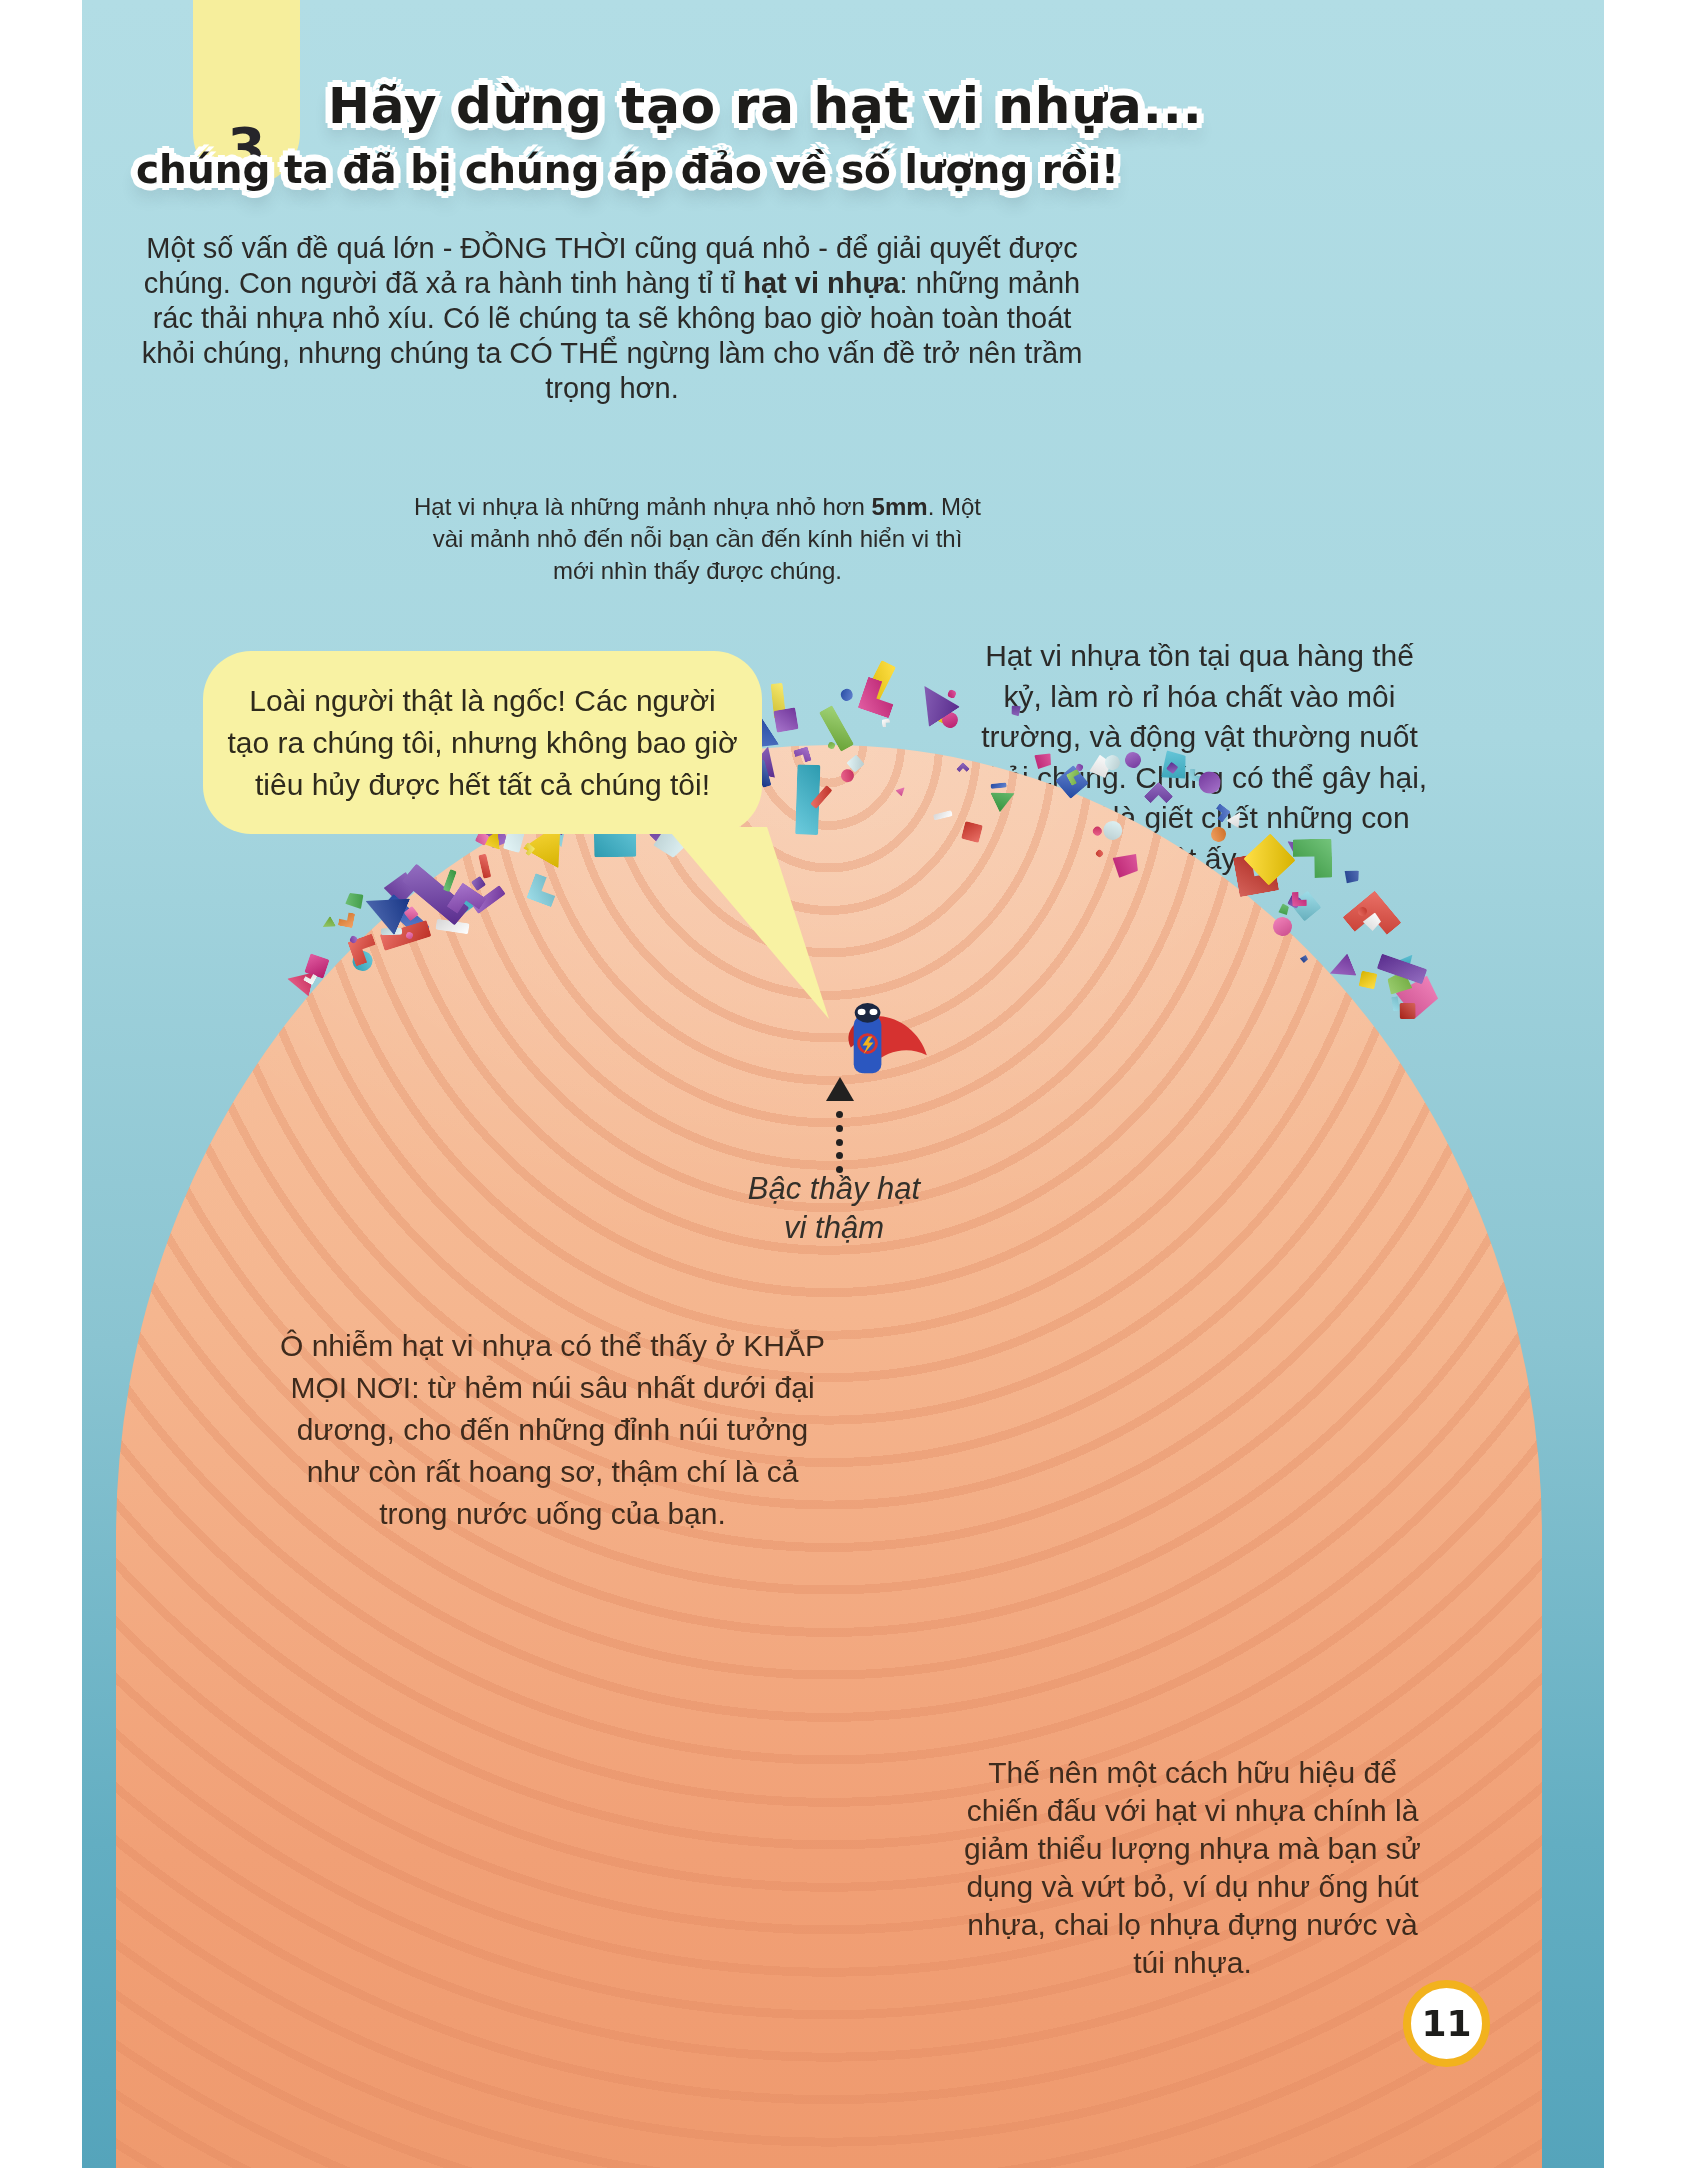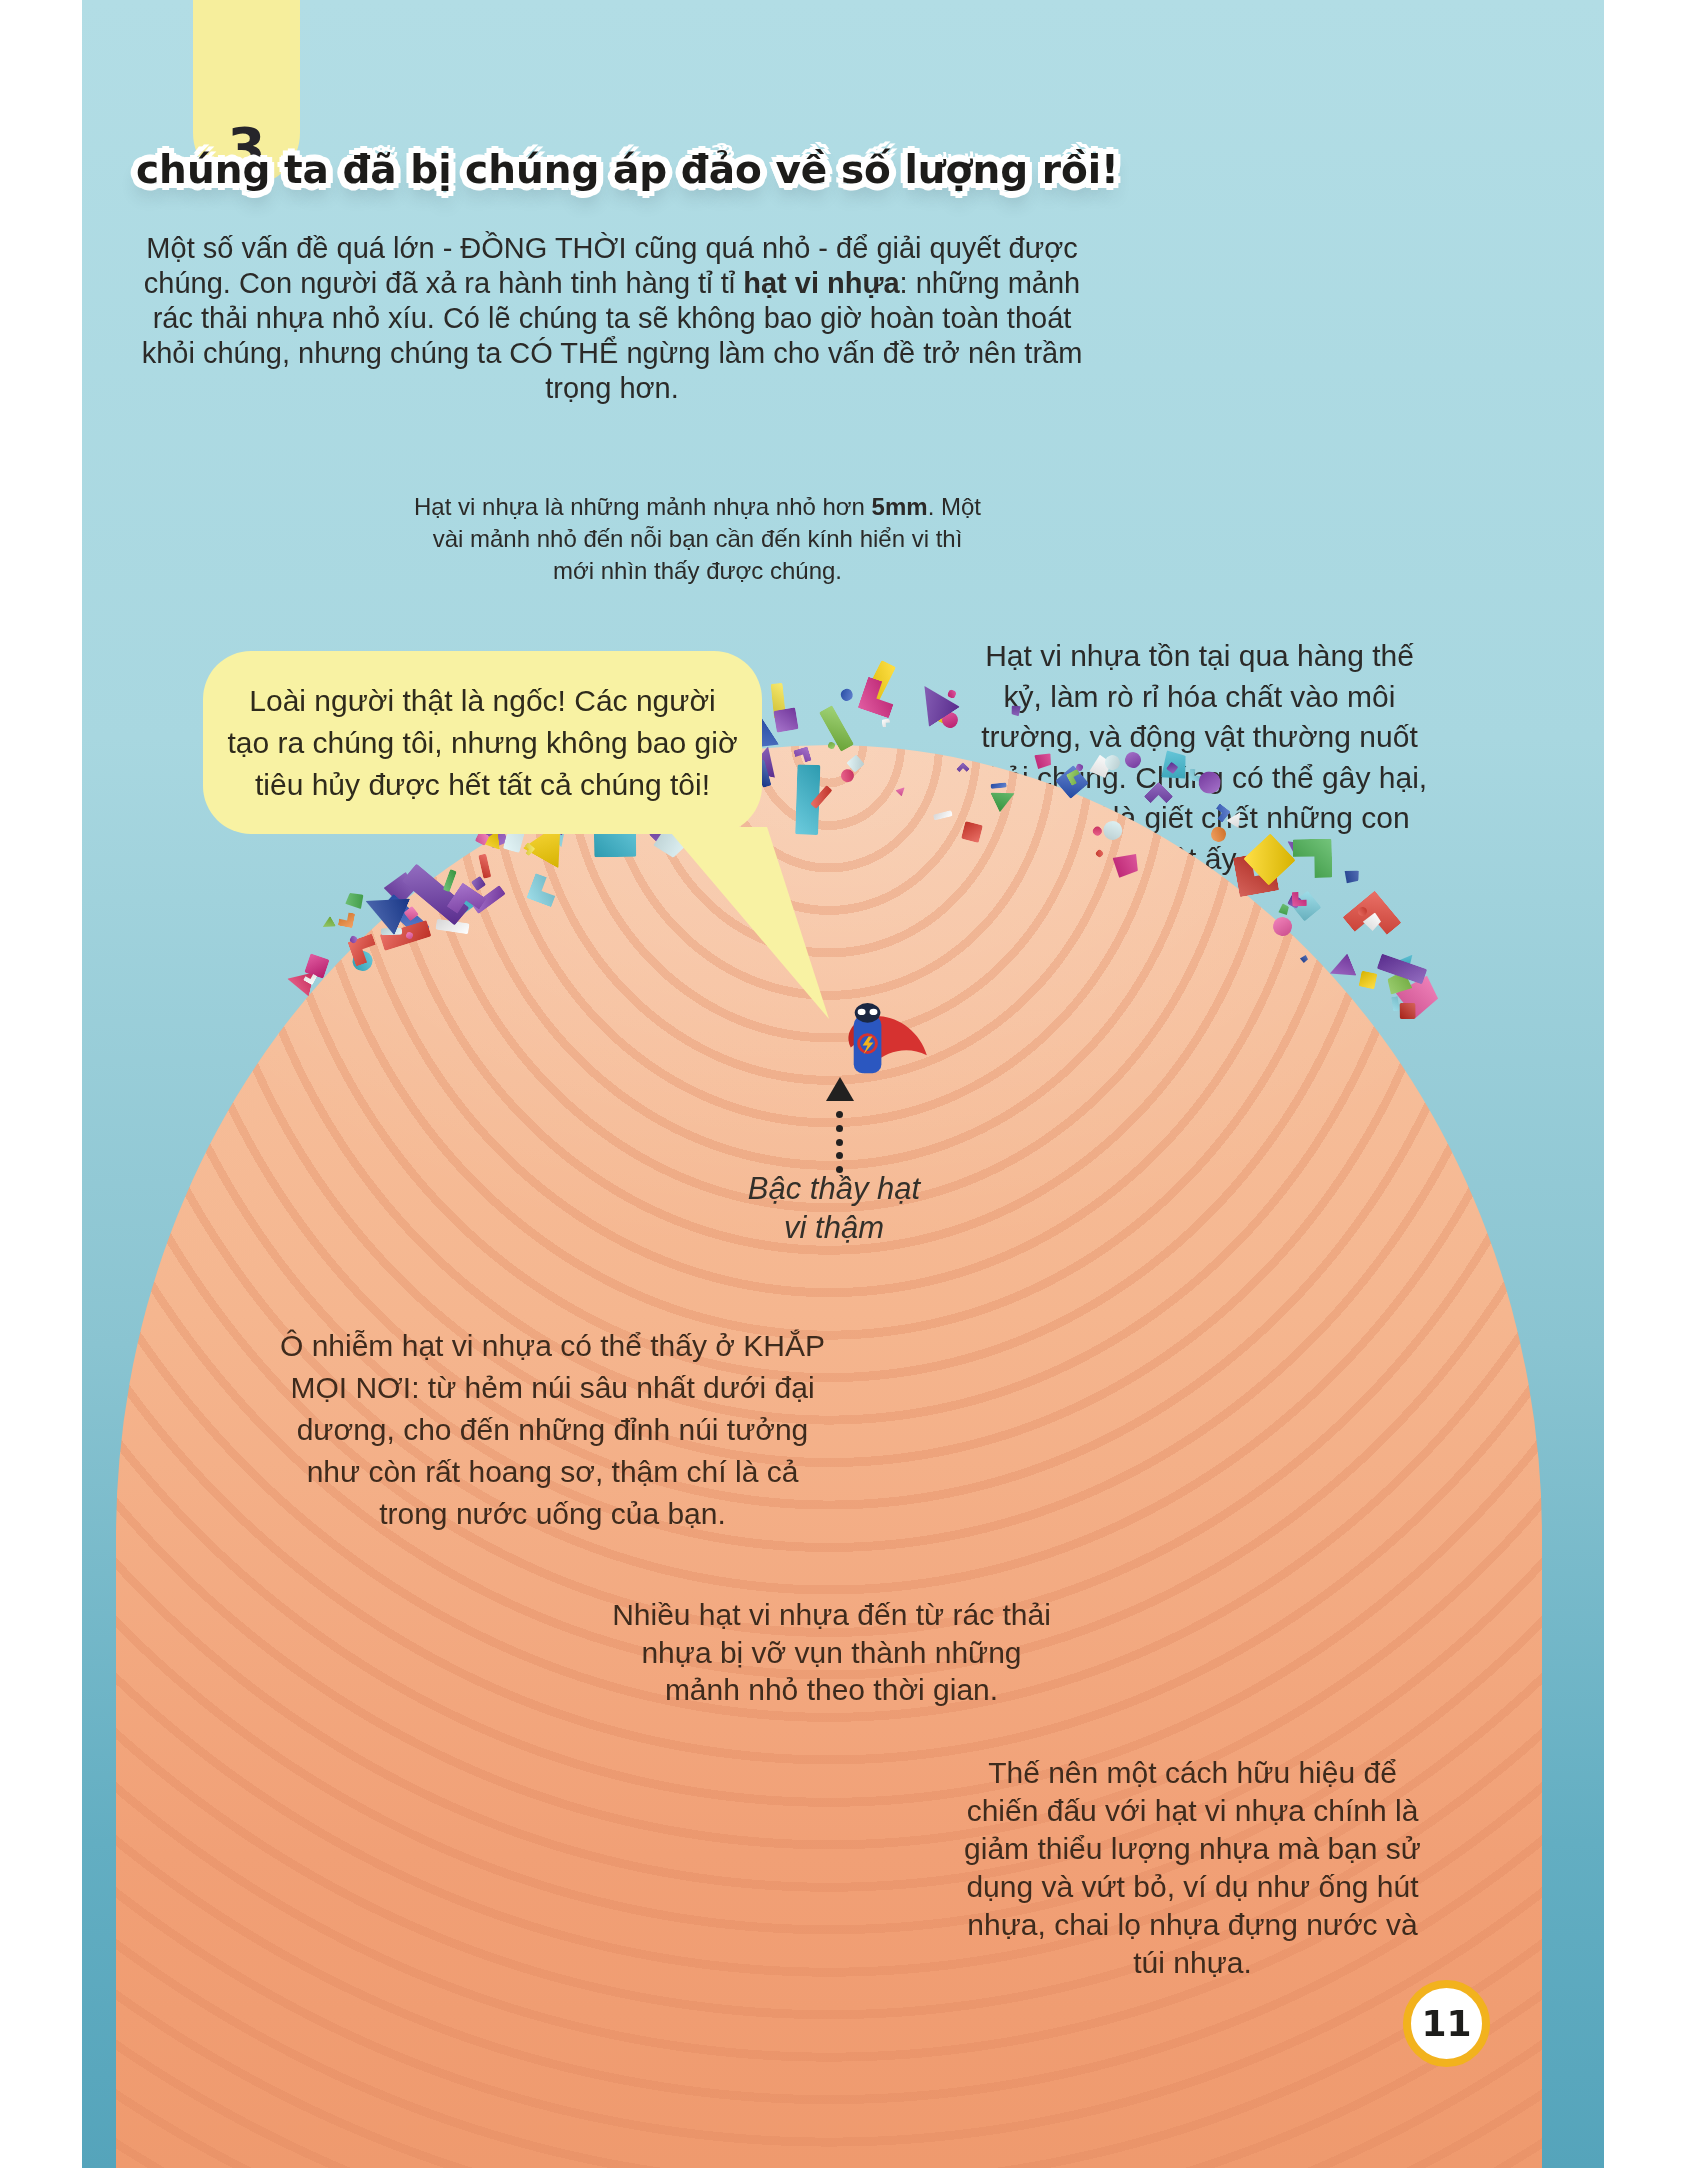--- a/index.html
+++ b/index.html
@@ -70,20 +70,21 @@
 </style>
 </head>
 <body>
 
 <div class="page">
 
   <div class="chapter-tab">
     <span class="chapter-number">3</span>
   </div>
 
+  <div class="page-title outlined">Hãy dừng tạo ra hạt vi nhựa...</div>
   <div class="page-subtitle outlined">chúng ta đã bị chúng áp đảo về số lượng rồi!</div>
 
   <p class="intro"><span>Một số vấn đề quá lớn - ĐỒNG THỜI cũng quá nhỏ - để giải quyết được chúng. Con người đã xả ra hành tinh hàng tỉ tỉ </span><b>hạt vi nhựa</b><span>: những mảnh rác thải nhựa nhỏ xíu. Có lẽ chúng ta sẽ không bao giờ hoàn toàn thoát khỏi chúng, nhưng chúng ta CÓ THỂ ngừng làm cho vấn đề trở nên trầm trọng hơn.</span></p>
 
   <div class="note note-5mm"><span>Hạt vi nhựa là những mảnh nhựa nhỏ hơn </span><b>5mm</b><span>. Một vài mảnh nhỏ đến nỗi bạn cần đến kính hiển vi thì mới nhìn thấy được chúng.</span></div>
 
   <div class="note note-century">Hạt vi nhựa tồn tại qua hàng thế kỷ, làm rò rỉ hóa chất vào môi trường, và động vật thường nuốt phải chúng. Chúng có thể gây hại, thậm chí là giết chết những con vật ấy.</div>
 
   <div class="fingertip"></div>
 
@@ -233,21 +234,20 @@
   <div class="arrow-head"></div>
   <div class="arrow-dot" style="top:1111px"></div>
   <div class="arrow-dot" style="top:1125px"></div>
   <div class="arrow-dot" style="top:1139px"></div>
   <div class="arrow-dot" style="top:1152px"></div>
   <div class="arrow-dot" style="top:1166px"></div>
 
   <div class="caption">Bậc thầy hạt vi thậm</div>
 
   <div class="finger-note note-everywhere">Ô nhiễm hạt vi nhựa có thể thấy ở KHẮP MỌI NƠI: từ hẻm núi sâu nhất dưới đại dương, cho đến những đỉnh núi tưởng như còn rất hoang sơ, thậm chí là cả trong nước uống của bạn.</div>
-  <div class="finger-note note-breakdown">Nhiều hạt vi nhựa đến từ rác thải nhựa bị vỡ vụn thành những mảnh nhỏ theo thời gian.</div>
   <div class="finger-note note-solution">Thế nên một cách hữu hiệu để chiến đấu với hạt vi nhựa chính là giảm thiểu lượng nhựa mà bạn sử dụng và vứt bỏ, ví dụ như ống hút nhựa, chai lọ nhựa đựng nước và túi nhựa.</div>
 
   <div class="page-number-badge">
     <span class="page-number">11</span>
   </div>
 
 </div>
 
 
 </body></html>

